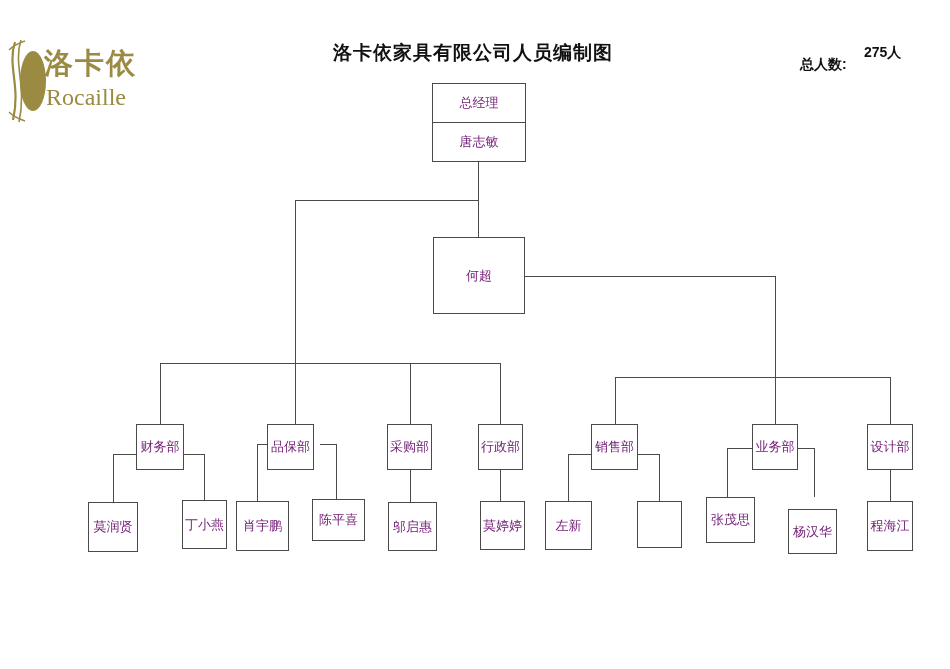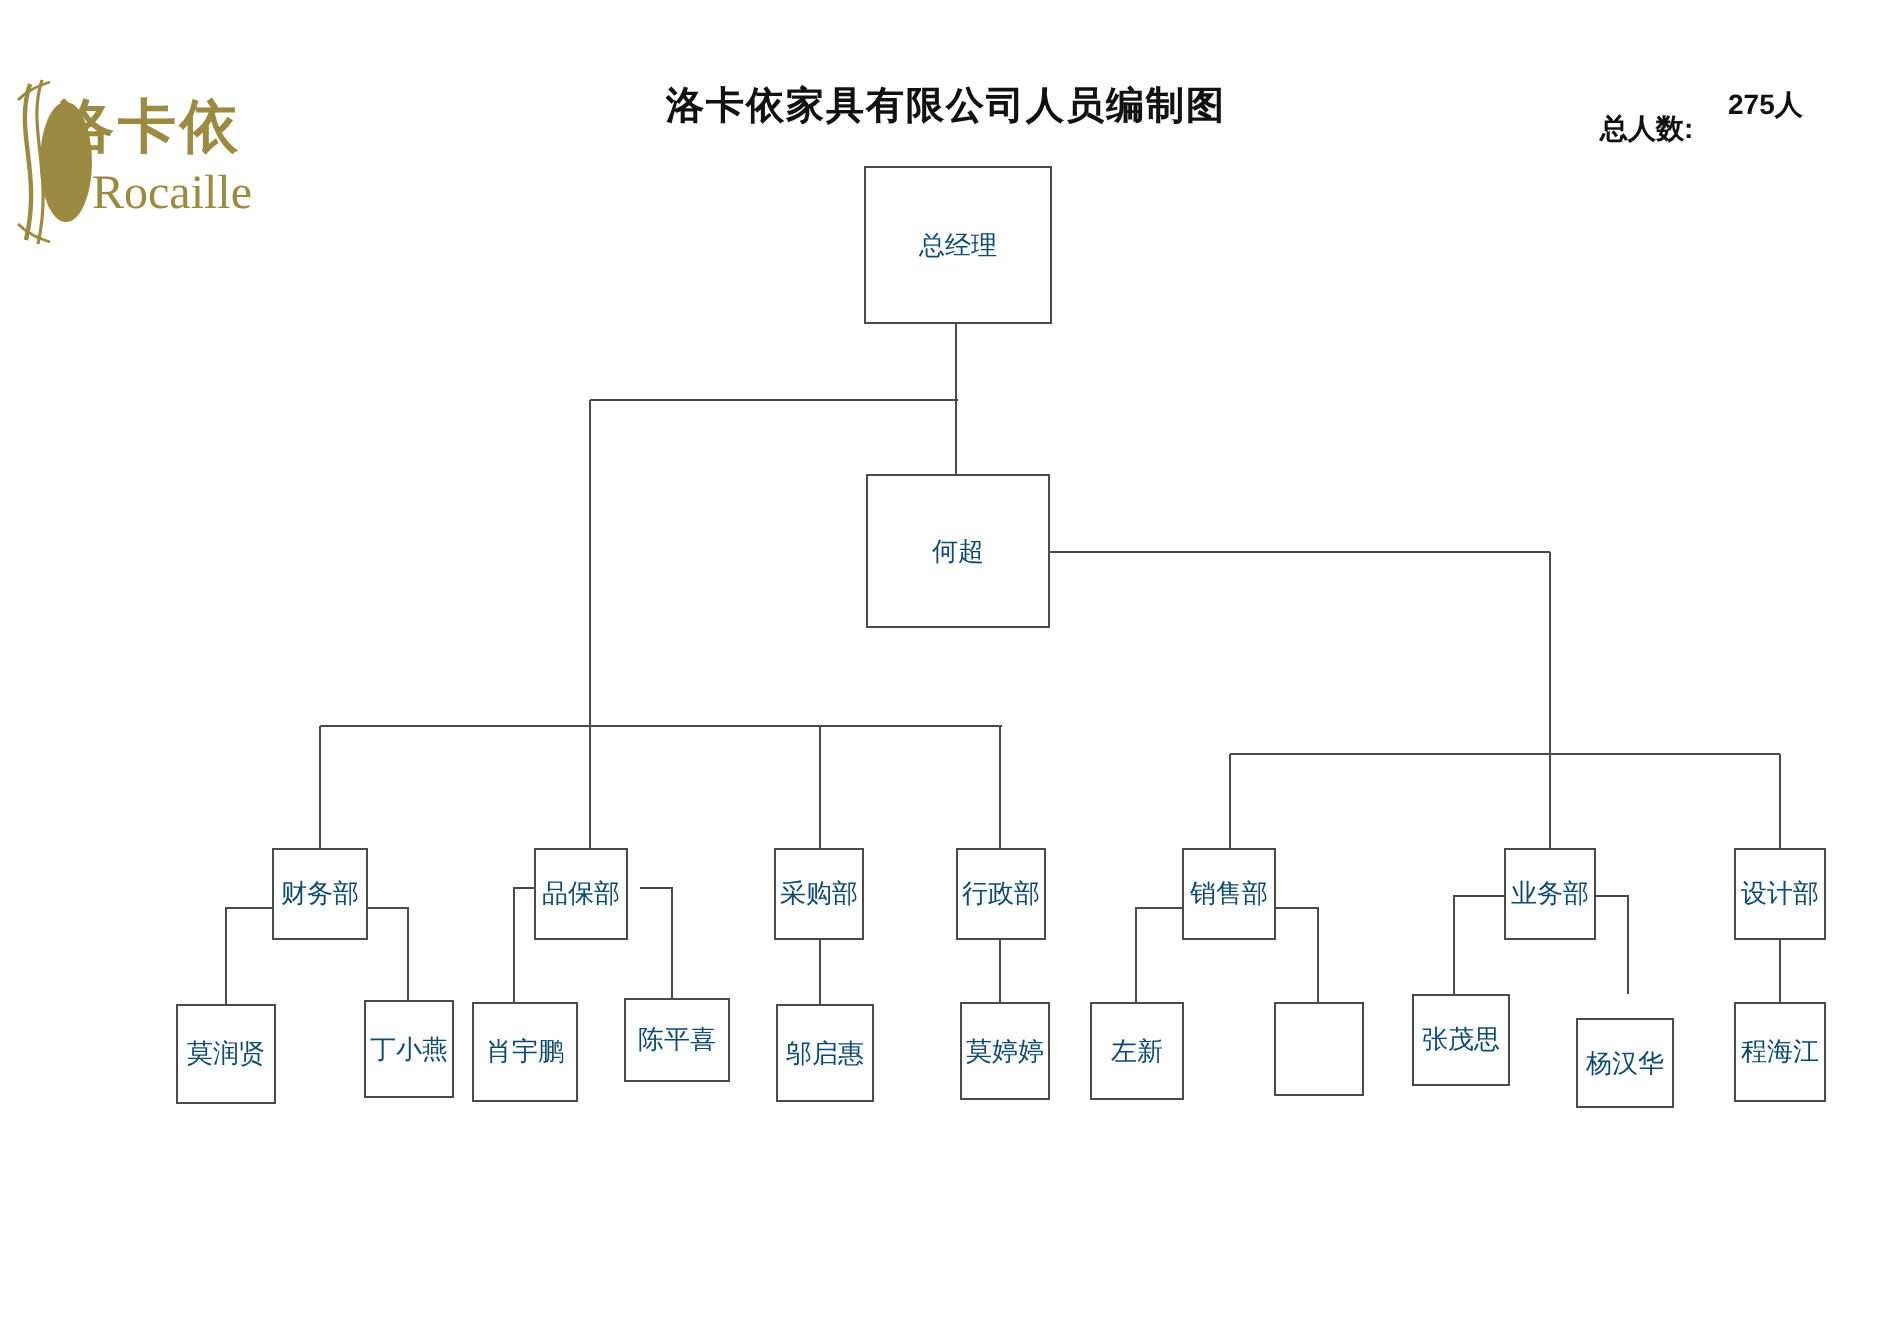--- a/index.html
+++ b/index.html
@@ -7,26 +7,26 @@
     position:relative;width:950px;height:669px;background:#ffffff;overflow:hidden;
     font-family:"Liberation Sans","DejaVu Sans",sans-serif;color:#1a1a1a;
   }
   .connectors{position:absolute;left:0;top:0;width:950px;height:669px;}
   
   .title{position:absolute;left:333px;top:40px;font-size:19px;font-weight:bold;letter-spacing:1px;color:#111;}
   .hc-label{position:absolute;left:800px;top:56px;font-size:14px;font-weight:bold;color:#111;}
   .hc-value{position:absolute;left:864px;top:44px;font-size:14px;font-weight:bold;color:#111;}
   
   .logo-mono{position:absolute;left:6px;top:38px;}
-  .logo-cn{position:absolute;left:28px;top:44px;font-size:29px;font-weight:bold;letter-spacing:2px;color:#9a8a42;}
+  .logo-cn{position:absolute;left:44px;top:44px;font-size:29px;font-weight:bold;letter-spacing:2px;color:#9a8a42;}
   .logo-en{position:absolute;left:46px;top:84px;font-size:24px;color:#9a8a42;font-family:"Liberation Serif","DejaVu Serif",serif;}
   
   .box{
     position:absolute;box-sizing:border-box;border:1px solid #4a4a4a;background:#fff;
-    display:flex;align-items:center;justify-content:center;font-size:13px;color:#0c4a6e;
+    display:flex;align-items:center;justify-content:center;font-size:13px;color:#701a75;
     white-space:nowrap;
   }
   .box.two{flex-direction:column;align-items:stretch;justify-content:stretch;padding:0;}
   .cell{flex:1;display:flex;align-items:center;justify-content:center;}
   .cell + .cell{border-top:1px solid #4a4a4a;}
 </style>
 </head>
 <body>
 
 <div class="stage">
@@ -52,20 +52,21 @@
   </svg>
   <div class="logo-cn">洛卡依</div>
   <div class="logo-en">Rocaille</div>
 
   <div class="title">洛卡依家具有限公司人员编制图</div>
   <div class="hc-label">总人数:</div>
   <div class="hc-value">275人</div>
 
   <div class="box two" style="left:432px;top:83px;width:94px;height:79px">
     <div class="cell">总经理</div>
+    <div class="cell">唐志敏</div>
   </div>
 
   <div class="box two" style="left:433px;top:237px;width:92px;height:77px">
     <div class="cell">何超</div>
   </div>
 
   <div class="box" style="left:136px;top:424px;width:48px;height:46px">财务部</div>
   <div class="box" style="left:267px;top:424px;width:47px;height:46px">品保部</div>
   <div class="box" style="left:387px;top:424px;width:45px;height:46px">采购部</div>
   <div class="box" style="left:478px;top:424px;width:45px;height:46px">行政部</div>

